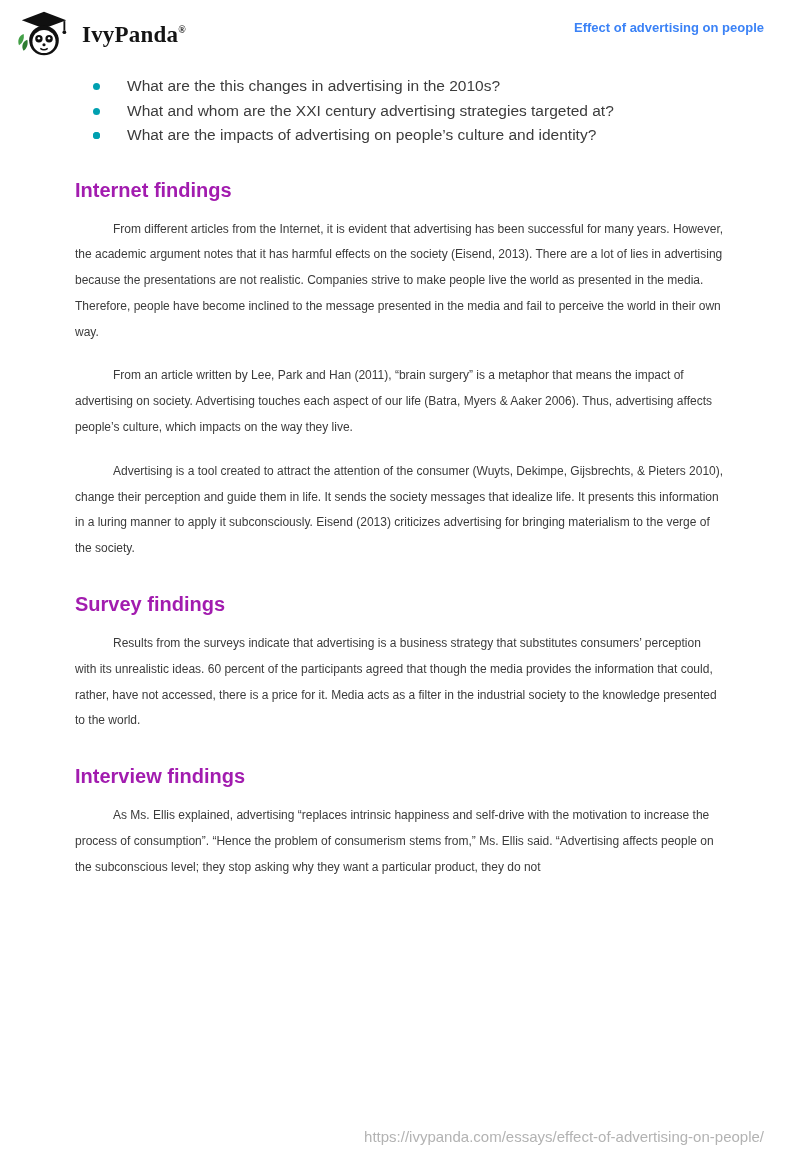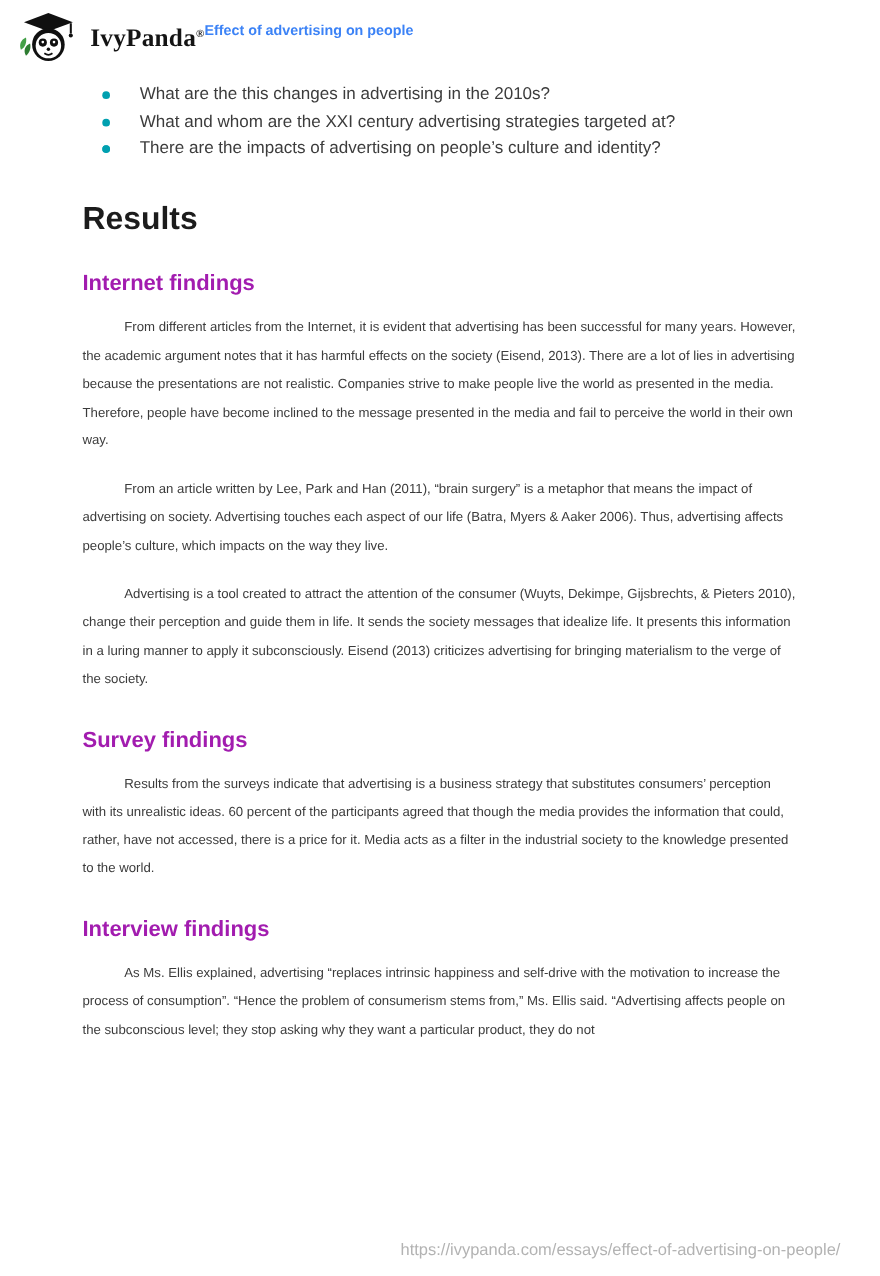--- a/index.html
+++ b/index.html
@@ -9,20 +9,21 @@
     background: #ffffff;
     font-family: "Liberation Sans", sans-serif;
     color: #3b3b3b;
     position: relative;
     overflow: hidden;
   }
 
   
   .header {
     display: flex;
+    justify-content: space-between;
     align-items: flex-start;
     padding: 10px 36px 0 16px;
   }
   .brand {
     display: flex;
     align-items: center;
     gap: 10px;
     text-decoration: none;
     color: #161616;
     cursor: pointer;
@@ -147,25 +148,24 @@
       </li>
       <li class="bullet-item">
         <span class="dot"></span>
         <span>What and whom are the XXI century advertising strategies targeted at?</span>
       </li>
       <li class="bullet-item">
         <span class="dot"></span>
       </li>
       <li class="bullet-item">
         <span class="dot"></span>
-        <span>There are the impacts of advertising on people’s culture and identity?</span>
+        <span>What are the impacts of advertising on people’s culture and identity?</span>
       </li>
     </ul>
 
-    <h1 class="h1">Results</h1>
 
     <h2 class="h2">Internet findings</h2>
     <p class="para">From different articles from the Internet, it is evident that advertising has been successful for many years. However, the academic argument notes that it has harmful effects on the society (Eisend, 2013). There are a lot of lies in advertising because the presentations are not realistic. Companies strive to make people live the world as presented in the media. Therefore, people have become inclined to the message presented in the media and fail to perceive the world in their own way.</p>
     <p class="para">From an article written by Lee, Park and Han (2011), “brain surgery” is a metaphor that means the impact of advertising on society. Advertising touches each aspect of our life (Batra, Myers &amp; Aaker 2006). Thus, advertising affects people’s culture, which impacts on the way they live.</p>
     <p class="para">Advertising is a tool created to attract the attention of the consumer (Wuyts, Dekimpe, Gijsbrechts, &amp; Pieters 2010), change their perception and guide them in life. It sends the society messages that idealize life. It presents this information in a luring manner to apply it subconsciously. Eisend (2013) criticizes advertising for bringing materialism to the verge of the society.</p>
 
     <h2 class="h2">Survey findings</h2>
     <p class="para">Results from the surveys indicate that advertising is a business strategy that substitutes consumers’ perception with its unrealistic ideas. 60 percent of the participants agreed that though the media provides the information that could, rather, have not accessed, there is a price for it. Media acts as a filter in the industrial society to the knowledge presented to the world.</p>
 
     <h2 class="h2">Interview findings</h2>

